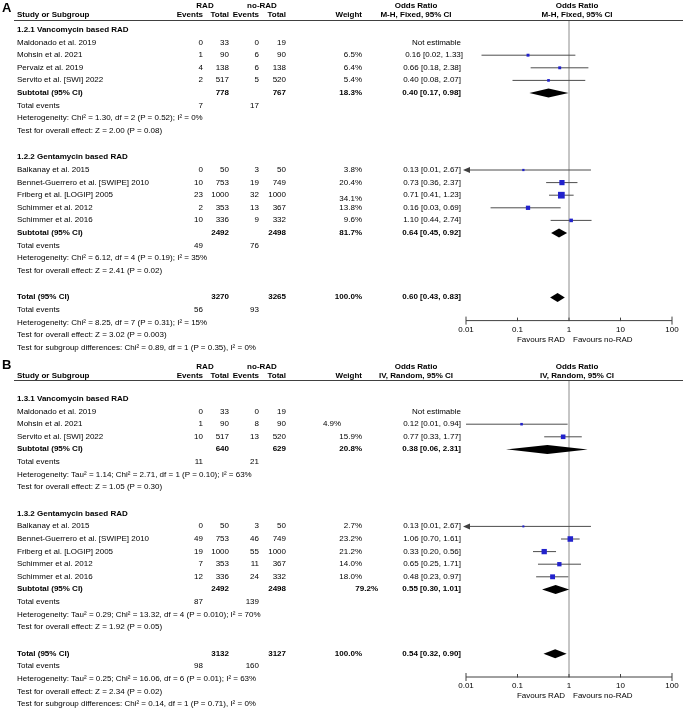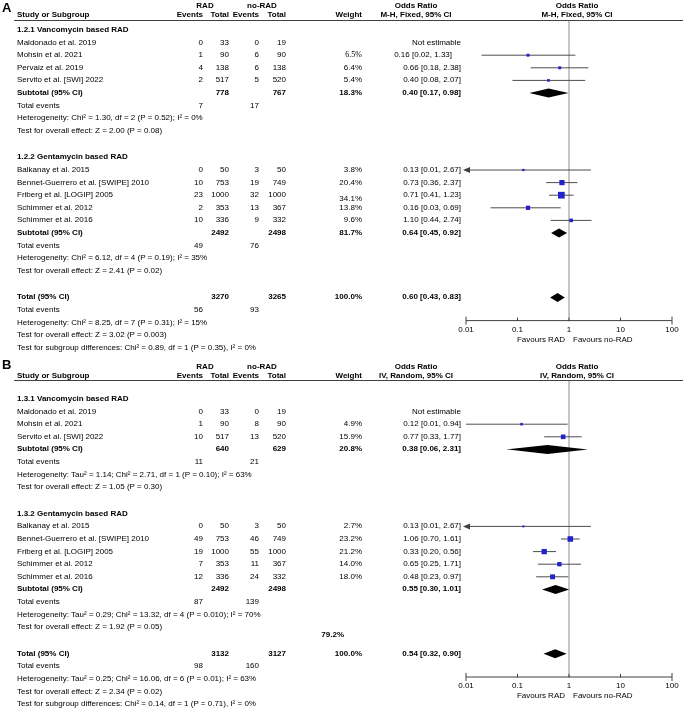--- a/index.html
+++ b/index.html
@@ -39,22 +39,22 @@
       <div class="cell r" style="left: 143px; top: 37.6px; width: 60px;">0</div>
       <div class="cell r" style="left: 185px; top: 37.6px; width: 44px;">33</div>
       <div class="cell r" style="left: 199px; top: 37.6px; width: 60px;">0</div>
       <div class="cell r" style="left: 242px; top: 37.6px; width: 44px;">19</div>
       <div class="cell r" style="left: 345px; top: 37.6px; width: 116px;">Not estimable</div>
       <div class="cell" style="left: 17px; top: 50.2px; width: 335px;">Mohsin et al. 2021</div>
       <div class="cell r" style="left: 143px; top: 50.2px; width: 60px;">1</div>
       <div class="cell r" style="left: 185px; top: 50.2px; width: 44px;">90</div>
       <div class="cell r" style="left: 199px; top: 50.2px; width: 60px;">6</div>
       <div class="cell r" style="left: 242px; top: 50.2px; width: 44px;">90</div>
-      <div class="cell r" style="left: 302px; top: 50.2px; width: 60px; font-family: Liberation Serif, serif;">6.5%</div>
-      <div class="cell r" style="left: 336px; top: 50.2px; width: 116px;">0.16 [0.02, 1.33]</div>
+      <div class="cell r" style="left: 302px; top: 50.2px; width: 60px;">6.5%</div>
+      <div class="cell r" style="left: 347px; top: 50.2px; width: 116px;">0.16 [0.02, 1.33]</div>
       <div class="cell" style="left: 17px; top: 62.8px; width: 335px;">Pervaiz et al. 2019</div>
       <div class="cell r" style="left: 143px; top: 62.8px; width: 60px;">4</div>
       <div class="cell r" style="left: 185px; top: 62.8px; width: 44px;">138</div>
       <div class="cell r" style="left: 199px; top: 62.8px; width: 60px;">6</div>
       <div class="cell r" style="left: 242px; top: 62.8px; width: 44px;">138</div>
       <div class="cell r" style="left: 302px; top: 62.8px; width: 60px;">6.4%</div>
       <div class="cell r" style="left: 345px; top: 62.8px; width: 116px;">0.66 [0.18, 2.38]</div>
       <div class="cell" style="left: 17px; top: 75.4px; width: 335px;">Servito et al. [SWI] 2022</div>
       <div class="cell r" style="left: 143px; top: 75.4px; width: 60px;">2</div>
       <div class="cell r" style="left: 185px; top: 75.4px; width: 44px;">517</div>
@@ -146,21 +146,21 @@
       <div class="cell r" style="left: 143px; top: 406.6px; width: 60px;">0</div>
       <div class="cell r" style="left: 185px; top: 406.6px; width: 44px;">33</div>
       <div class="cell r" style="left: 199px; top: 406.6px; width: 60px;">0</div>
       <div class="cell r" style="left: 242px; top: 406.6px; width: 44px;">19</div>
       <div class="cell r" style="left: 345px; top: 406.6px; width: 116px;">Not estimable</div>
       <div class="cell" style="left: 17px; top: 419.2px; width: 335px;">Mohsin et al. 2021</div>
       <div class="cell r" style="left: 143px; top: 419.2px; width: 60px;">1</div>
       <div class="cell r" style="left: 185px; top: 419.2px; width: 44px;">90</div>
       <div class="cell r" style="left: 199px; top: 419.2px; width: 60px;">8</div>
       <div class="cell r" style="left: 242px; top: 419.2px; width: 44px;">90</div>
-      <div class="cell r" style="left: 302px; top: 419.2px; width: 60px;">4.9%</div>
+      <div class="cell r" style="left: 302px; top: 419.2px; width: 60px; text-align: center;">4.9%</div>
       <div class="cell r" style="left: 345px; top: 419.2px; width: 116px;">0.12 [0.01, 0.94]</div>
       <div class="cell" style="left: 17px; top: 431.8px; width: 335px;">Servito et al. [SWI] 2022</div>
       <div class="cell r" style="left: 143px; top: 431.8px; width: 60px;">10</div>
       <div class="cell r" style="left: 185px; top: 431.8px; width: 44px;">517</div>
       <div class="cell r" style="left: 199px; top: 431.8px; width: 60px;">13</div>
       <div class="cell r" style="left: 242px; top: 431.8px; width: 44px;">520</div>
       <div class="cell r" style="left: 302px; top: 431.8px; width: 60px;">15.9%</div>
       <div class="cell r" style="left: 345px; top: 431.8px; width: 116px;">0.77 [0.33, 1.77]</div>
       <div class="cell b" style="left: 17px; top: 444.4px; width: 335px;">Subtotal (95% CI)</div>
       <div class="cell r b" style="left: 185px; top: 444.4px; width: 44px;">640</div>
@@ -204,21 +204,21 @@
       <div class="cell" style="left: 17px; top: 571.8px; width: 335px;">Schimmer et al. 2016</div>
       <div class="cell r" style="left: 143px; top: 571.8px; width: 60px;">12</div>
       <div class="cell r" style="left: 185px; top: 571.8px; width: 44px;">336</div>
       <div class="cell r" style="left: 199px; top: 571.8px; width: 60px;">24</div>
       <div class="cell r" style="left: 242px; top: 571.8px; width: 44px;">332</div>
       <div class="cell r" style="left: 302px; top: 571.8px; width: 60px;">18.0%</div>
       <div class="cell r" style="left: 345px; top: 571.8px; width: 116px;">0.48 [0.23, 0.97]</div>
       <div class="cell b" style="left: 17px; top: 584.4px; width: 335px;">Subtotal (95% CI)</div>
       <div class="cell r b" style="left: 185px; top: 584.4px; width: 44px;">2492</div>
       <div class="cell r b" style="left: 242px; top: 584.4px; width: 44px;">2498</div>
-      <div class="cell r b" style="left: 284px; top: 584.4px; width: 60px; margin-top: 46px;">79.2%</div>
+      <div class="cell r b" style="left: 318px; top: 584.4px; width: 60px;">79.2%</div>
       <div class="cell r b" style="left: 345px; top: 584.4px; width: 116px; text-align: right;">0.55 [0.30, 1.01]</div>
       <div class="cell" style="left: 17px; top: 597px; width: 335px;">Total events</div>
       <div class="cell r" style="left: 143px; top: 597px; width: 60px;">87</div>
       <div class="cell r" style="left: 199px; top: 597px; width: 60px;">139</div>
       <div class="cell" style="left: 17px; top: 609.6px; width: 335px;">Heterogeneity: Tau² = 0.29; Chi² = 13.32, df = 4 (P = 0.010); I² = 70%</div>
       <div class="cell" style="left: 17px; top: 622.2px; width: 335px;">Test for overall effect: Z = 1.92 (P = 0.05)</div>
       <div class="cell b" style="left: 17px; top: 648.8px; width: 335px;">Total (95% CI)</div>
       <div class="cell r b" style="left: 185px; top: 648.8px; width: 44px;">3132</div>
       <div class="cell r b" style="left: 242px; top: 648.8px; width: 44px;">3127</div>
       <div class="cell r b" style="left: 302px; top: 648.8px; width: 60px;">100.0%</div>

